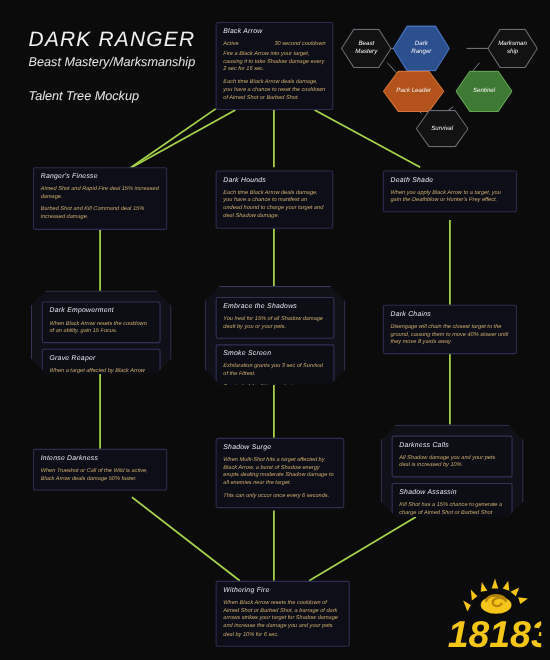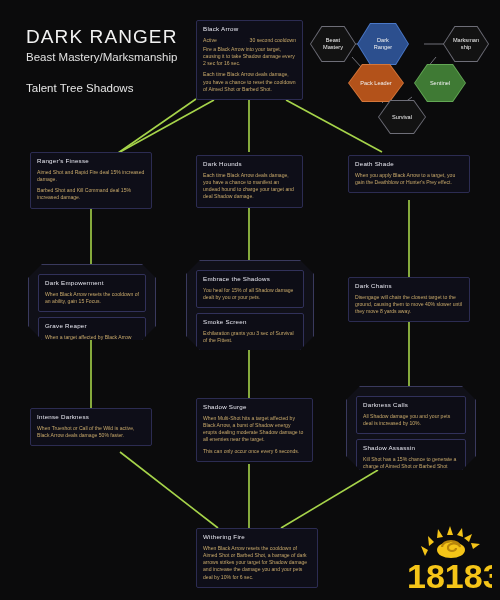--- a/index.html
+++ b/index.html
@@ -1,21 +1,21 @@
 <!DOCTYPE html>
 <html><head>
 <meta charset="utf-8">
 <style>
   html,body{margin:0;padding:0;background:#0a0a0a;}
   body{
     width:500px;height:600px;overflow:hidden;position:relative;
     font-family:"Liberation Sans", sans-serif;
     background:#0b0b0c;color:#d8d8d8;
   }
-  #stage{position:absolute;inset:0;width:500px;height:600px;}
+  #stage{position:absolute;inset:0;width:500px;height:600px;font-style:italic;}
   #links{position:absolute;left:0;top:0;width:500px;height:600px;z-index:1;}
 
   
   .title-block{position:absolute;left:26px;top:26px;z-index:5;}
   .t-main{font-size:19px;letter-spacing:1.1px;color:#f2f2f2;font-weight:400;line-height:1.12;}
   .t-sub{font-size:11.5px;color:#e2e2e2;line-height:1.32;margin-top:3px;text-align:right;}
   .t-mock{font-size:11.5px;color:#e6e6e6;margin-top:17px;}
 
   
   .node{position:absolute;z-index:3;box-sizing:border-box;}
@@ -97,21 +97,21 @@
       <line x1="352" y1="57" x2="362" y2="68"></line>
       <line x1="436" y1="57" x2="427" y2="68"></line>
       <line x1="377" y1="97" x2="383" y2="103"></line>
       <line x1="412" y1="97" x2="404" y2="103"></line>
     </g>
   </svg>
 
   <div class="title-block">
     <div class="t-main">DARK RANGER</div>
     <div class="t-sub">Beast Mastery/Marksmanship</div>
-    <div class="t-mock">Talent Tree Shadows</div>
+    <div class="t-mock">Talent Tree Mockup</div>
   </div>
 
   <div class="hex-wrap" style="left:310px;top:26px;width:46px;height:36px;">
     <div class="hexborder"></div>
     <div class="hexfill" style="background:#121212;white-space:pre-line;">Beast
 Mastery</div>
   </div>
 
   <div class="hex-wrap" style="left:357px;top:23px;width:52px;height:42px;">
     <div class="hexborder" style="background:#4a78c8;"></div>

